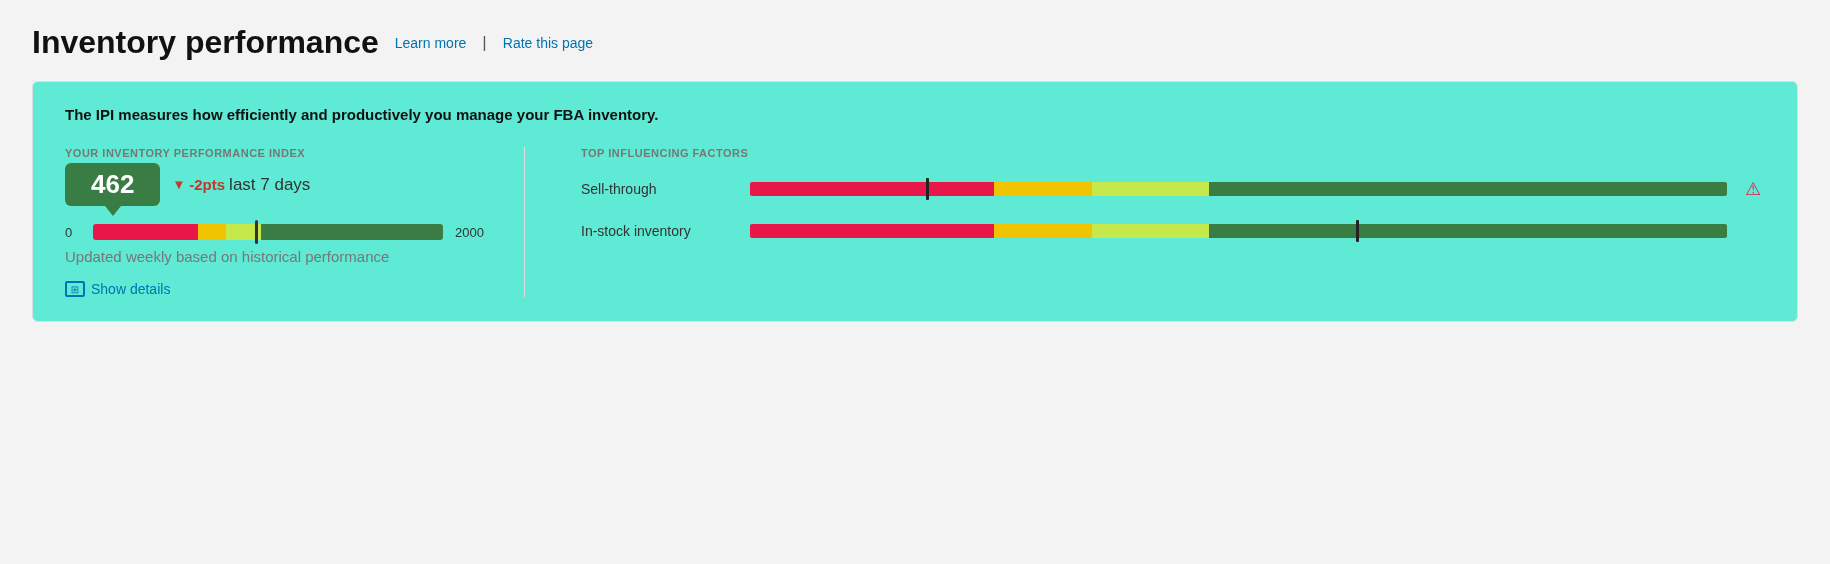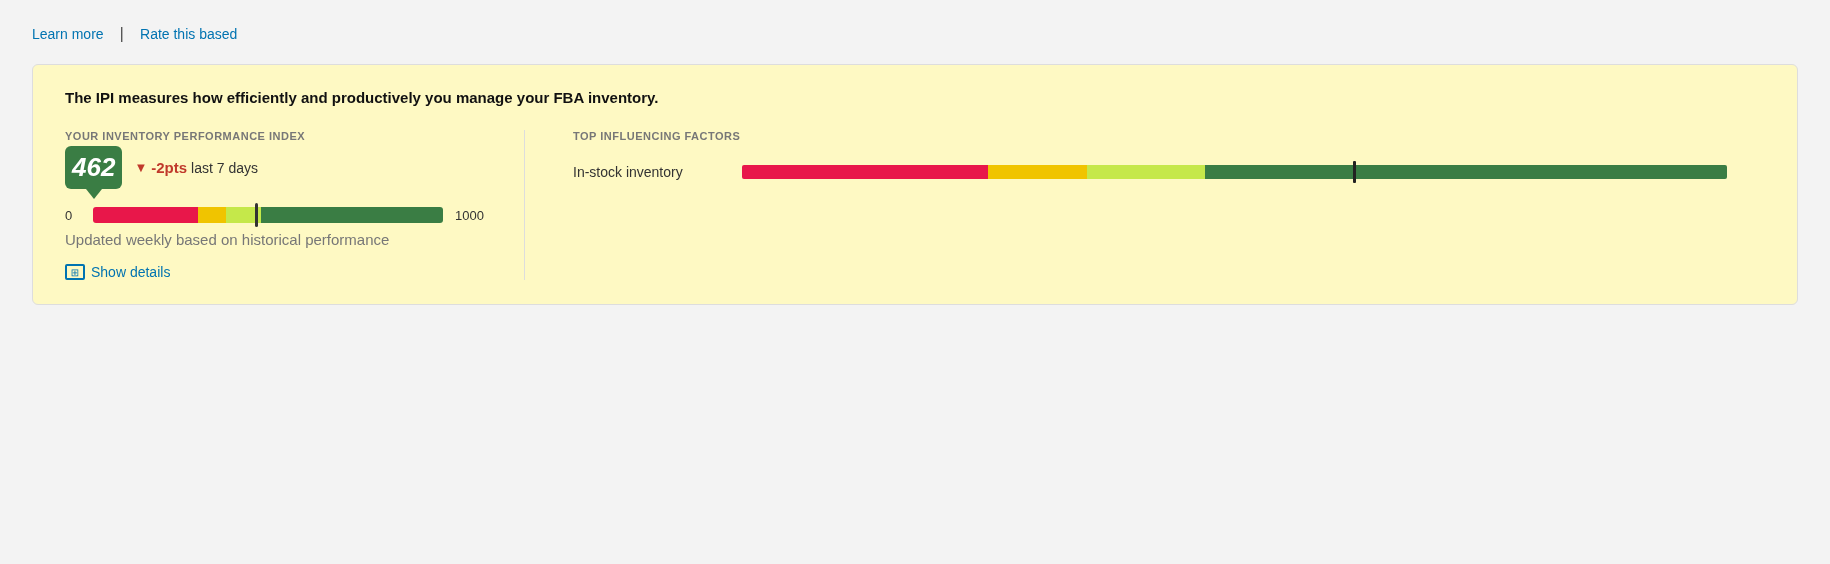--- a/index.html
+++ b/index.html
@@ -26,34 +26,34 @@
       color: #0073b1;
       font-size: 14px;
       text-decoration: none;
       cursor: pointer;
     }
     .header-sep {
       color: #555;
       font-size: 17px;
     }
     .card {
-      background: #fef9c3;
+      background: #5eead4;
       border: 1px solid #ddd;
       border-radius: 6px;
       padding: 24px 32px;
     }
     .card-description {
       font-size: 15px;
       font-weight: 700;
       color: #111;
       margin-bottom: 24px;
     }
     .card-body {
       display: flex;
-      gap: 0;
+      gap: 8px;
     }
     .left-panel {
       flex: 0 0 460px;
       padding-right: 40px;
       border-right: 1px solid #ddd;
     }
     .right-panel {
       flex: 1;
       padding-left: 48px;
     }
@@ -77,23 +77,22 @@
       gap: 12px;
       margin-bottom: 10px;
       position: relative;
     }
     .score-bubble {
       background: #3a7d44;
       color: #fff;
       font-size: 26px;
       font-weight: 700;
       border-radius: 6px;
-      padding: 6px 7px;
+      padding: 6px 26px;
       position: relative;
-      font-style: italic;
     }
     .score-bubble::after {
       content: '';
       position: absolute;
       bottom: -10px;
       left: 50%;
       transform: translateX(-50%);
       width: 0;
       height: 0;
       border-left: 8px solid transparent;
@@ -104,21 +103,21 @@
       display: flex;
       align-items: center;
       gap: 4px;
     }
     .score-delta {
       color: #c0392b;
       font-size: 15px;
       font-weight: 700;
     }
     .score-period {
-      font-size: 14px;
+      font-size: 17px;
       color: #333;
     }
     .score-arrow {
       color: #c0392b;
       font-size: 13px;
     }
     
     .ipi-bar-container {
       display: flex;
       align-items: center;
@@ -228,23 +227,24 @@
     }
     .icon-ok {
       color: #3a7d44;
       font-size: 18px;
     }
   </style>
 </head>
 <body>
 
 <div class="page-header">
+  <h1 class="page-title">Inventory performance</h1>
   <a class="header-link">Learn more</a>
   <span class="header-sep">|</span>
-  <a class="header-link">Rate this based</a>
+  <a class="header-link">Rate this page</a>
 </div>
 
 <div class="card">
   <div class="card-description">The IPI measures how efficiently and productively you manage your FBA inventory.</div>
 
   <div class="card-body">
 
     <div class="left-panel">
       <div class="section-label">YOUR INVENTORY PERFORMANCE INDEX</div>
 
@@ -261,35 +261,50 @@
         <span class="ipi-bar-label">0</span>
         <div class="ipi-bar-track">
           <div class="ipi-bar-fill">
             <div class="bar-red" style="width:30%"></div>
             <div class="bar-yellow" style="width:8%"></div>
             <div class="bar-lime" style="width:10%"></div>
             <div class="bar-green" style="width:52%"></div>
           </div>
           <div class="score-indicator" style="left:46.2%"></div>
         </div>
-        <span class="ipi-bar-label">1000</span>
+        <span class="ipi-bar-label">2000</span>
       </div>
 
       <div class="update-note">Updated weekly based on historical performance</div>
 
       <div class="show-details">
         <div class="show-details-icon">⊞</div>
         <span>Show details</span>
       </div>
     </div>
 
     <div class="right-panel">
       <div class="section-label" style="margin-bottom:18px">TOP INFLUENCING FACTORS</div>
 
       <div id="factors-container">
+          <div class="factor-row">
+            <div class="factor-label">Sell-through</div>
+            <div class="factor-bar-wrap">
+              <div class="factor-bar-fill">
+                <div class="bar-red" style="width: 25%;"></div>
+                <div class="bar-yellow" style="width: 10%;"></div>
+                <div class="bar-lime" style="width: 12%;"></div>
+                <div class="bar-green" style="width: 53%;"></div>
+              </div>
+              <div class="factor-indicator" style="left: 18%;"></div>
+            </div>
+            <div class="factor-status">
+              <span class="icon-warning">⚠</span>
+            </div>
+          </div>
           <div class="factor-row">
             <div class="factor-label">In-stock inventory</div>
             <div class="factor-bar-wrap">
               <div class="factor-bar-fill">
                 <div class="bar-red" style="width: 25%;"></div>
                 <div class="bar-yellow" style="width: 10%;"></div>
                 <div class="bar-lime" style="width: 12%;"></div>
                 <div class="bar-green" style="width: 53%;"></div>
               </div>
               <div class="factor-indicator" style="left: 62%;"></div>

